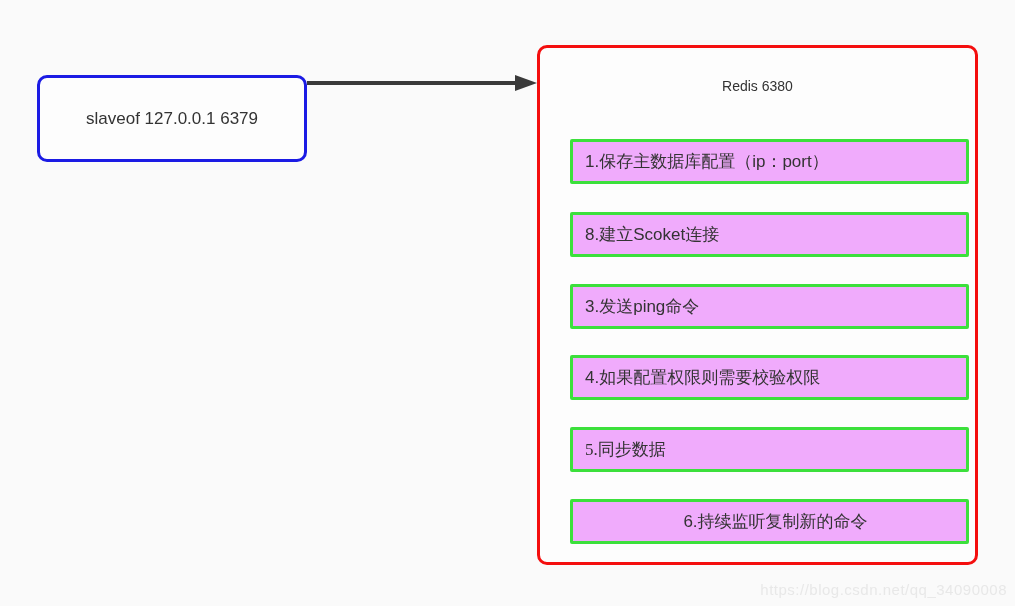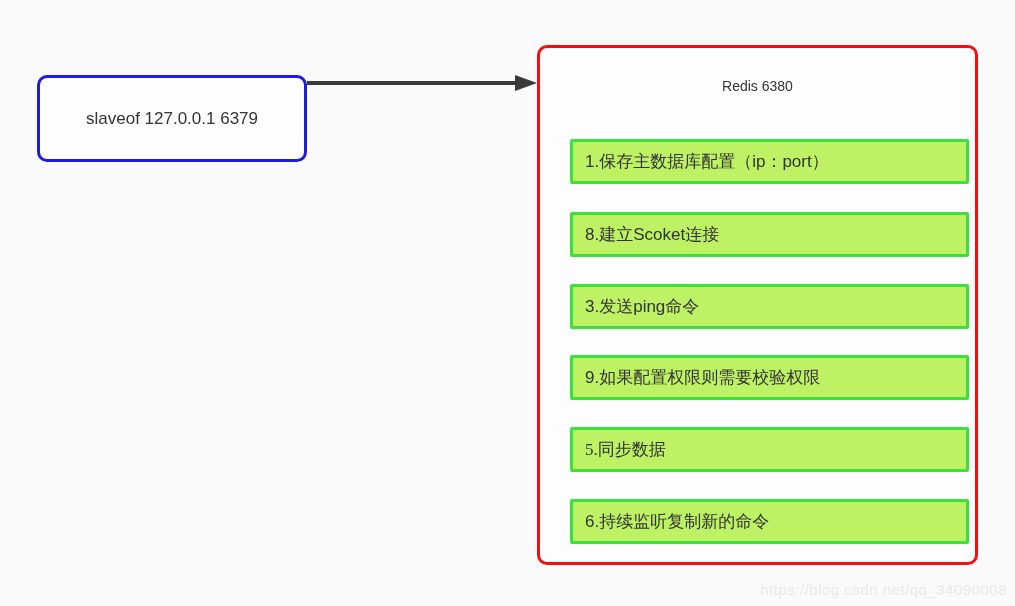--- a/index.html
+++ b/index.html
@@ -57,36 +57,36 @@
     left: 0;
     width: 100%;
     text-align: center;
     font-size: 14px;
   }
   .step-box {
     position: absolute;
     left: 30px;
     width: 381px;
     height: 39px;
-    background: #bef264;
+    background: #f0abfc;
     border: 3px solid #3ce03c;
     border-radius: 2px;
     display: flex;
     align-items: center;
     padding-left: 12px;
     box-sizing: content-box;
     font-size: 17px;
     white-space: nowrap;
   }
   .step-1 { top: 91px; }
   .step-2 { top: 164px; }
   .step-3 { top: 236px; }
   .step-4 { top: 307px; }
   .step-5 { top: 379px; font-family: Liberation Serif, serif; }
-  .step-6 { top: 451px; }
+  .step-6 { top: 451px; justify-content: center; }
   .watermark {
     position: absolute;
     right: 8px;
     bottom: 8px;
     font-size: 15px;
     color: #e8e8e8;
     letter-spacing: 0.5px;
   }
 </style>
 </head>
@@ -109,21 +109,21 @@
     <div class="step-box step-1">
       <span>1.保存主数据库配置（ip：port）</span>
     </div>
     <div class="step-box step-2">
       <span>8.建立Scoket连接</span>
     </div>
     <div class="step-box step-3">
       <span>3.发送ping命令</span>
     </div>
     <div class="step-box step-4">
-      <span>9.如果配置权限则需要校验权限</span>
+      <span>4.如果配置权限则需要校验权限</span>
     </div>
     <div class="step-box step-5">
       <span>5.同步数据</span>
     </div>
     <div class="step-box step-6">
       <span>6.持续监听复制新的命令</span>
     </div>
   </div>
 
   <div class="watermark">https://blog.csdn.net/qq_34090008</div>

